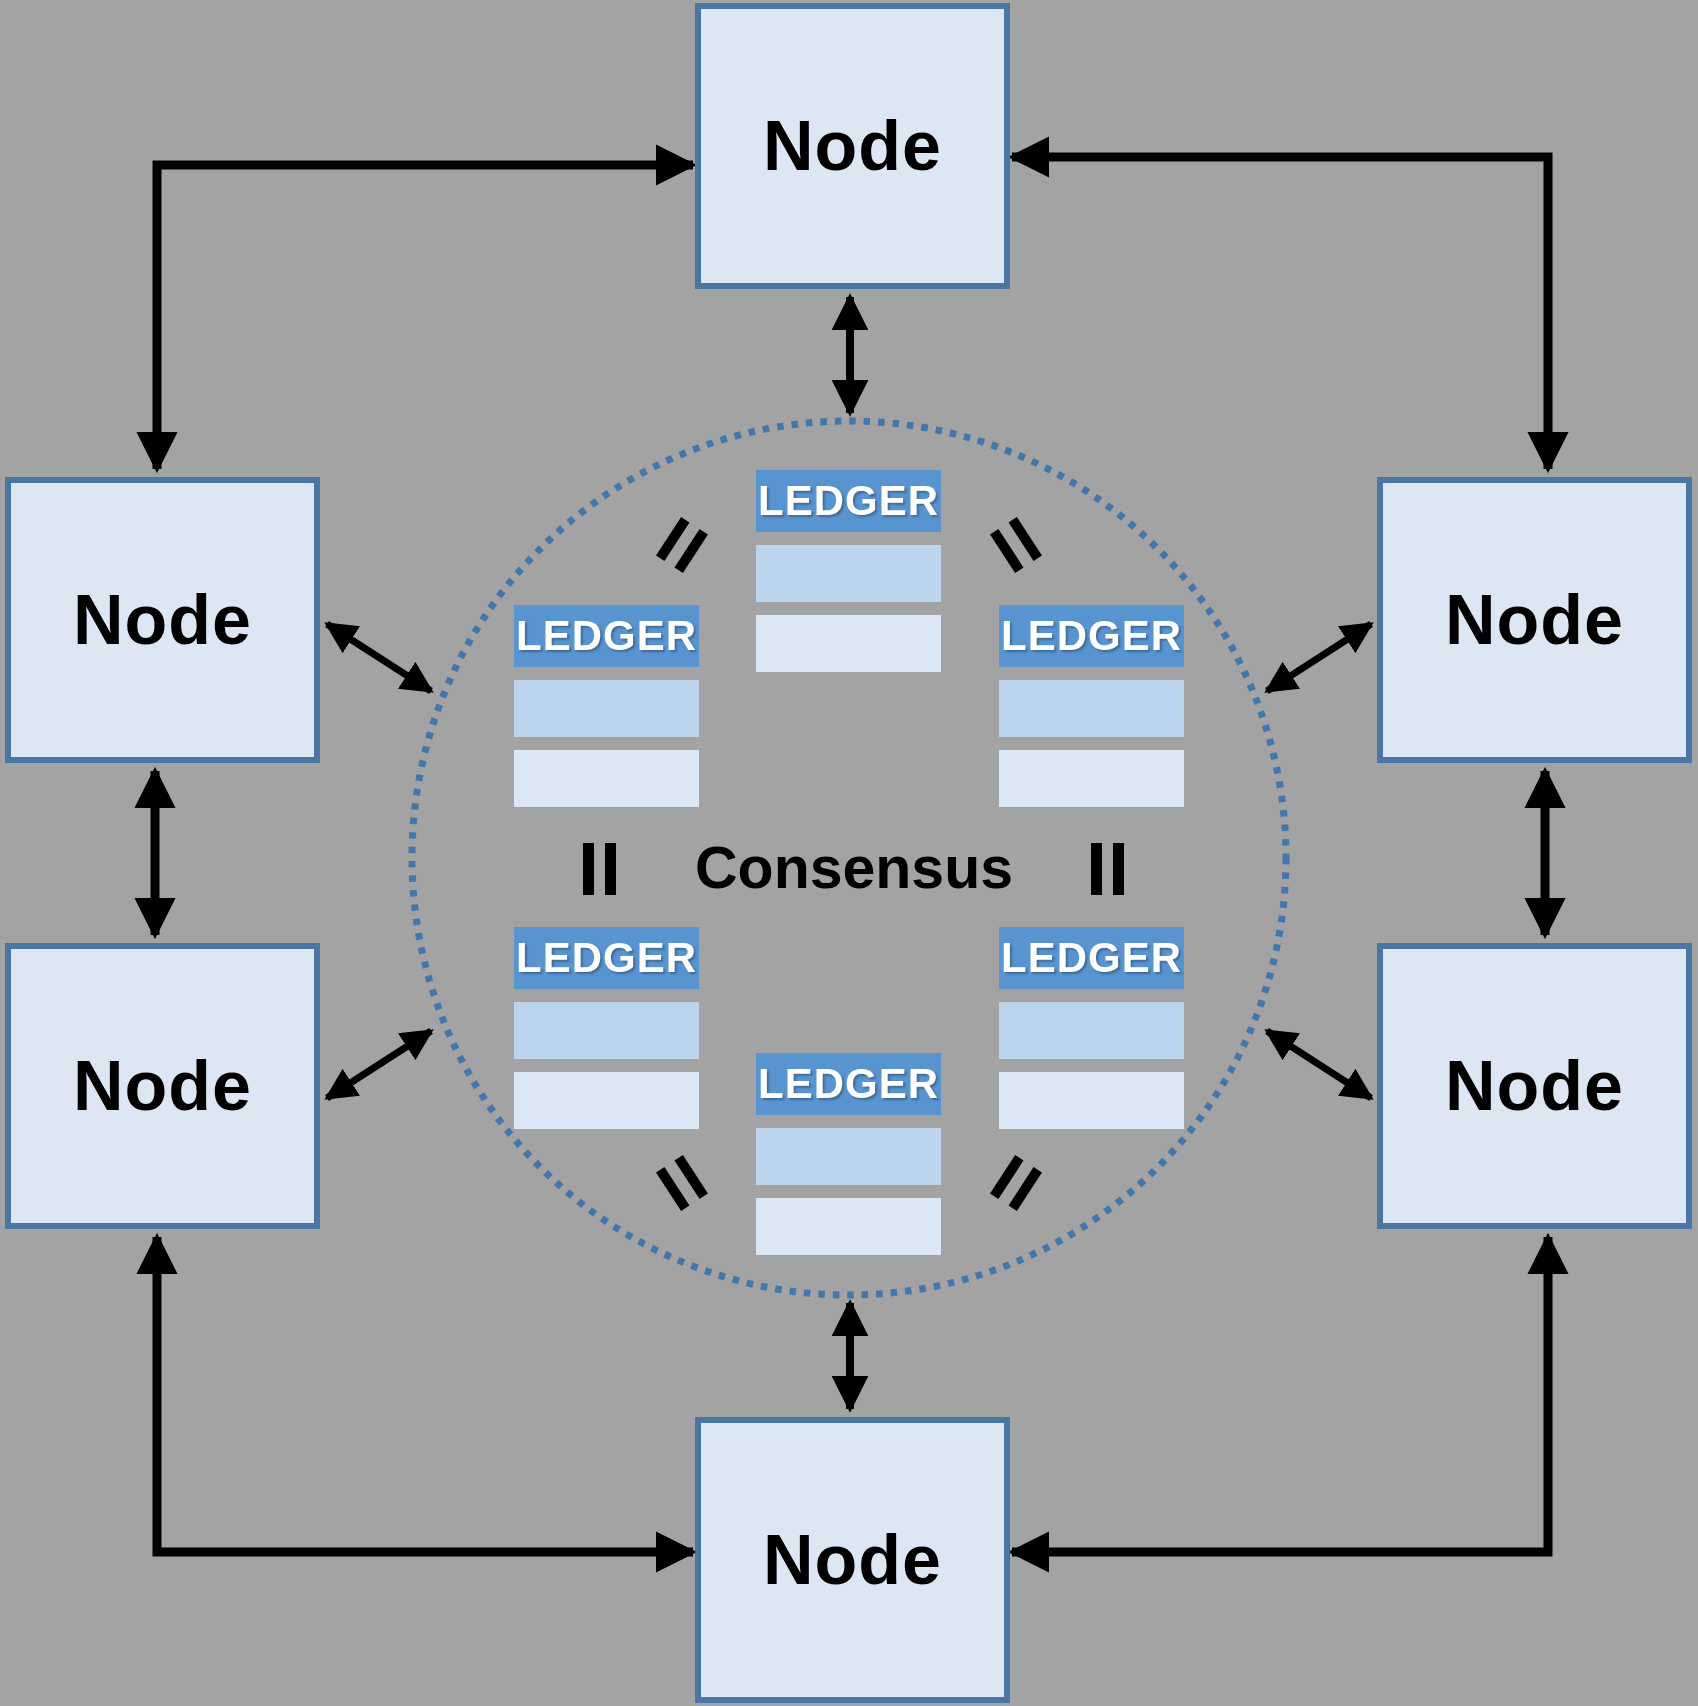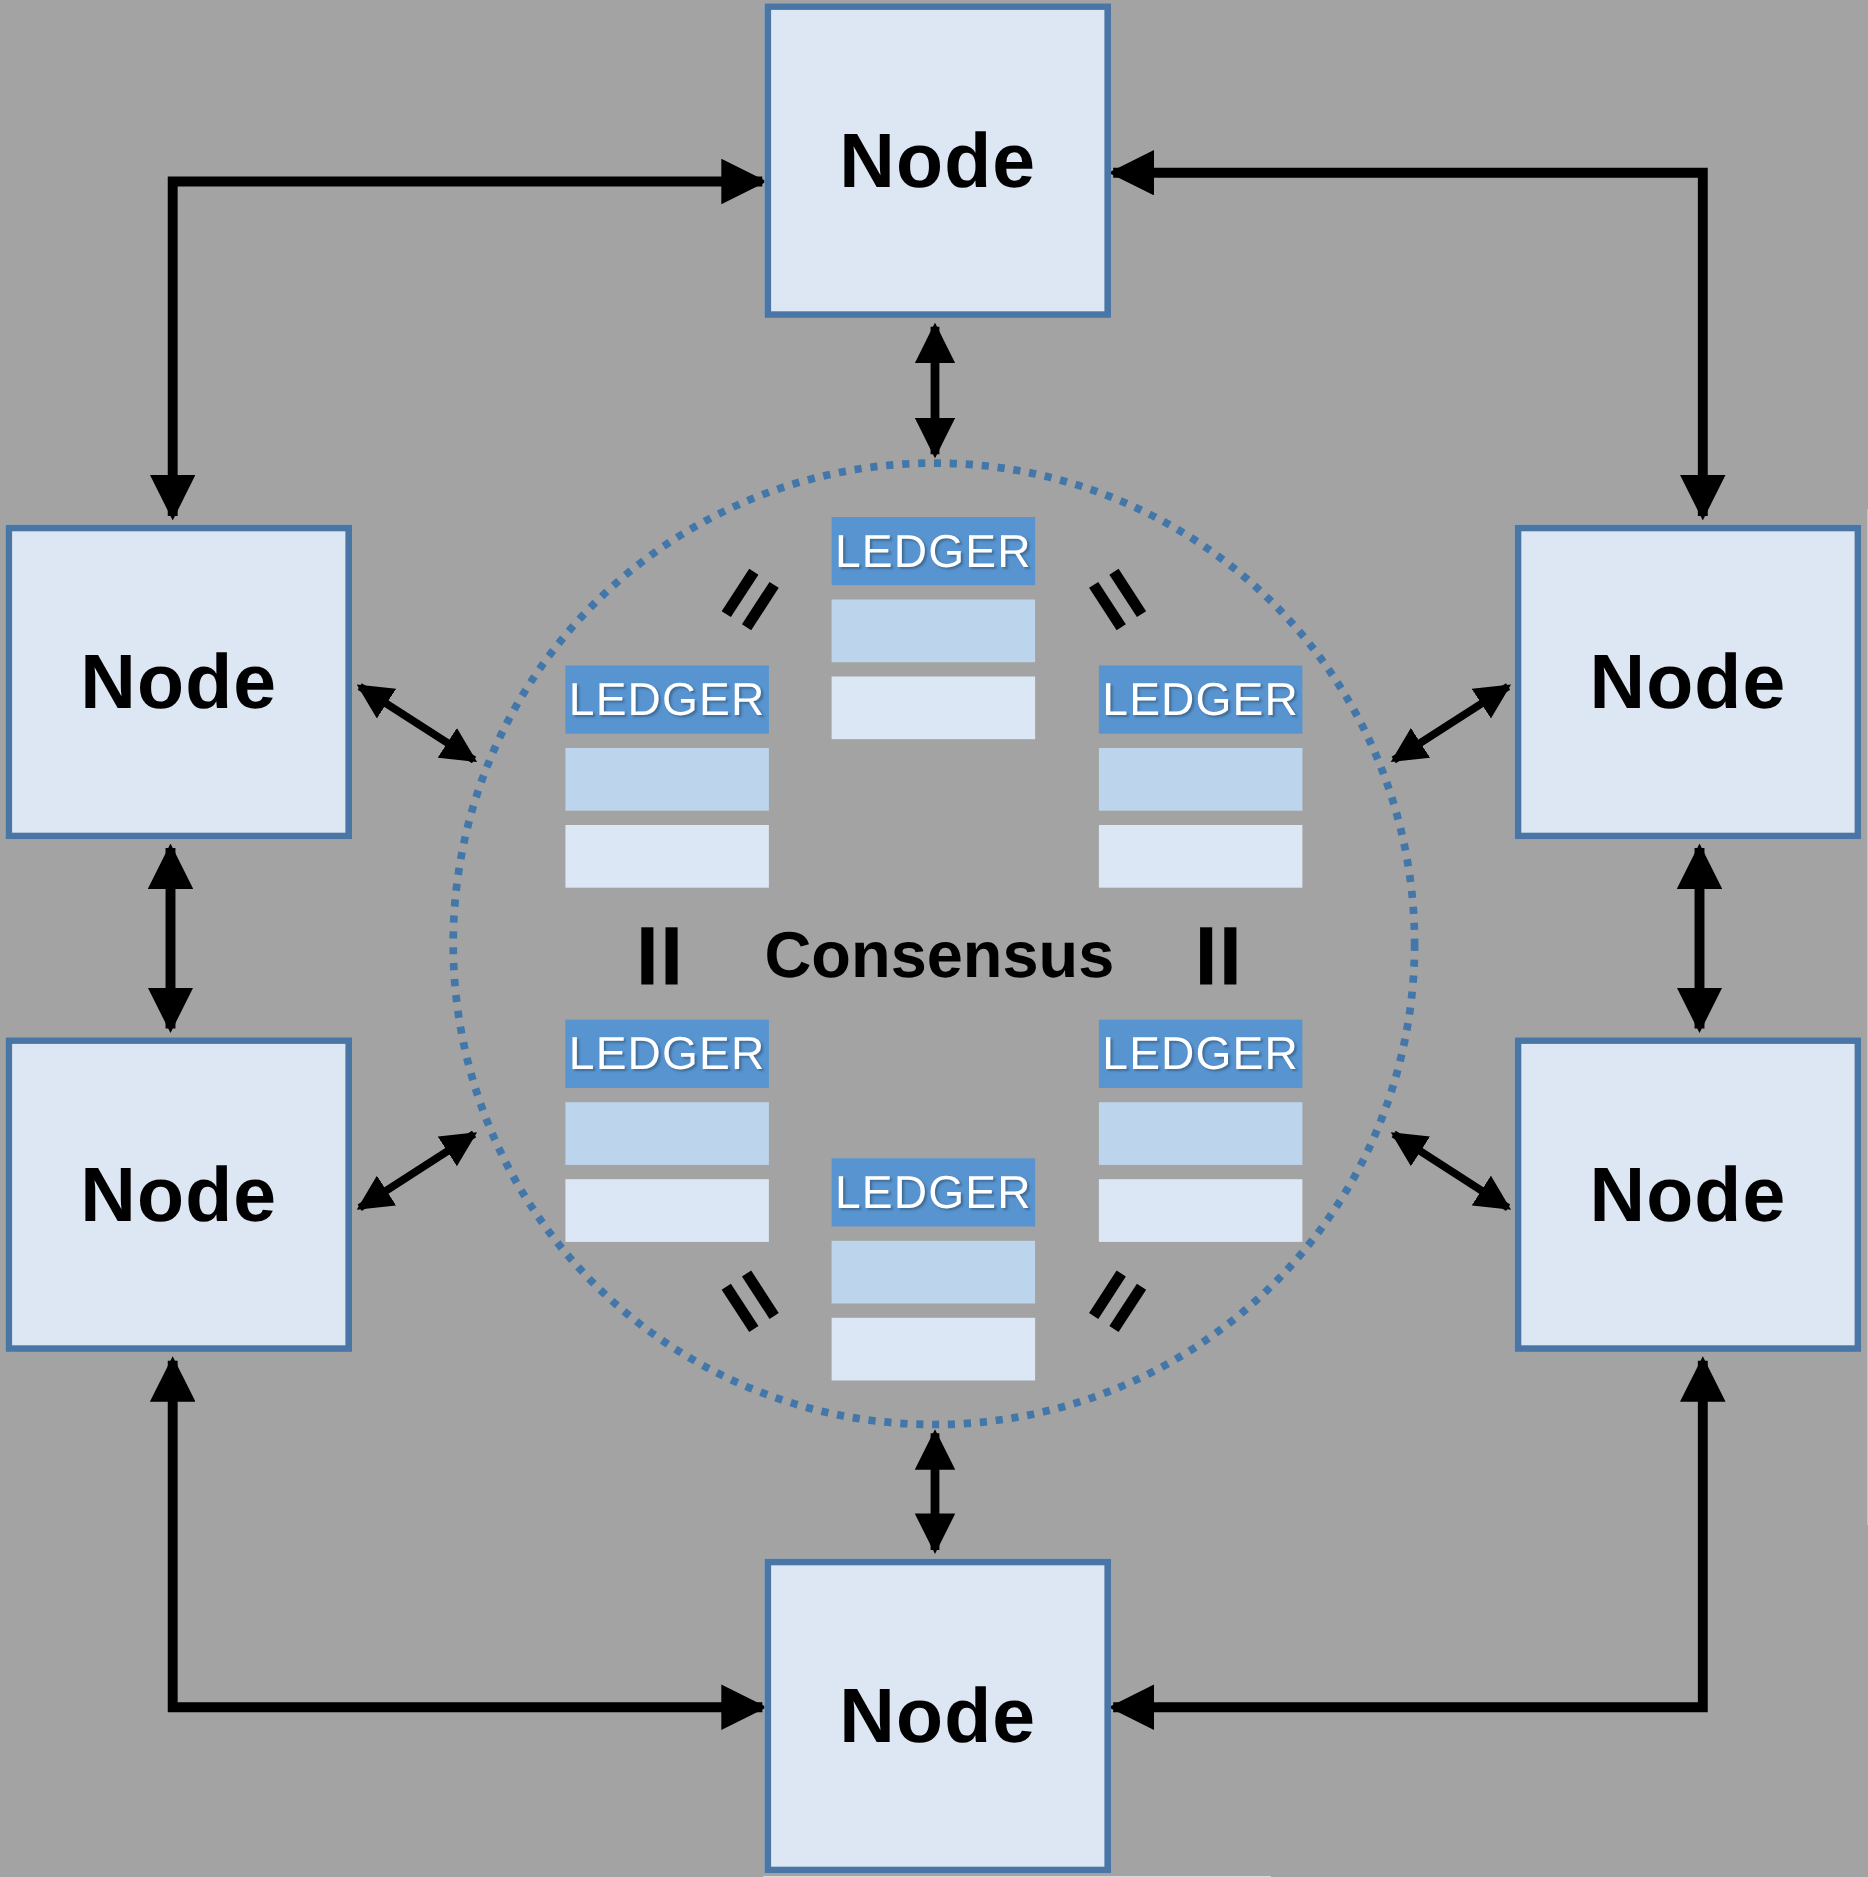--- a/index.html
+++ b/index.html
@@ -34,21 +34,21 @@
     font-size:70px;font-weight:bold;color:var(--text);
     letter-spacing:1px;
   }
   .ledger{
     position:absolute;width:185px;
   }
   .ledger .ledger-header{
     height:62px;background:var(--ledger-header);
     display:flex;align-items:center;justify-content:center;
     color:var(--ledger-text);
-    font-size:42px;font-weight:normal;letter-spacing:1px;
+    font-size:42px;font-weight:bold;letter-spacing:1px;
     text-shadow:2px 2px 2px rgba(40,60,80,0.45);
     margin-bottom:13px;
   }
   .ledger .row{height:57px;margin-bottom:13px;}
   .ledger .row.medium{background:var(--ledger-row-medium);}
   .ledger .row.light{background:var(--ledger-row-light);}
   .consensus{
     position:absolute;left:674px;top:828px;width:360px;height:80px;
     display:flex;align-items:center;justify-content:center;
     font-size:59px;font-weight:bold;color:var(--text);

